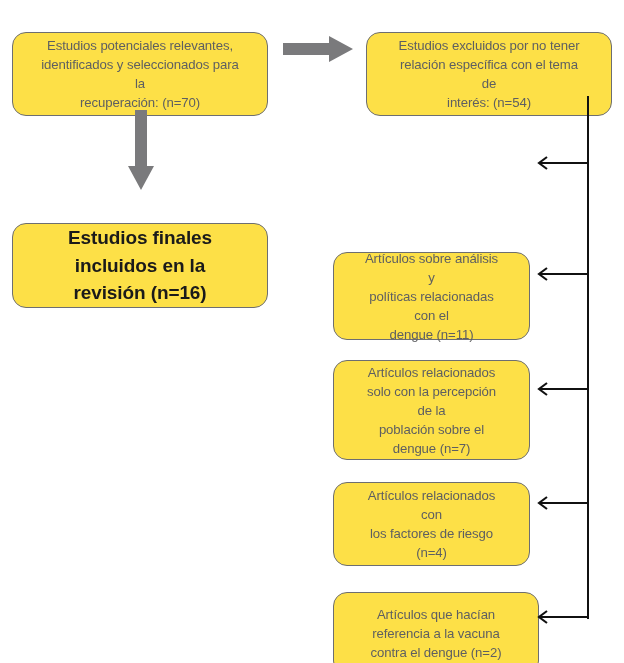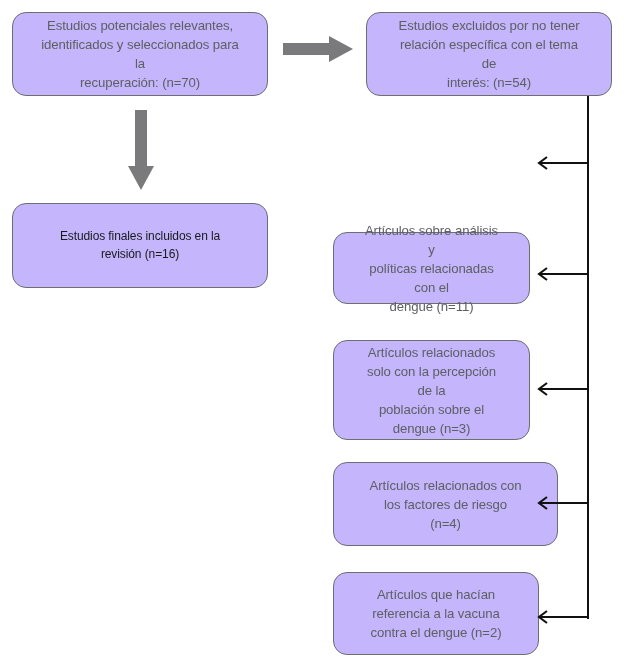--- a/index.html
+++ b/index.html
@@ -10,50 +10,51 @@
     position:relative;
     overflow:hidden;
   }
   #canvas{position:absolute;inset:0;width:624px;height:663px;}
 
   .box{
     position:absolute;
     box-sizing:border-box;
     border:1.4px solid #6d6e71;
     border-radius:14px;
-    background:#c4b5fd;
+    background:#fde047;
     display:flex;
     align-items:center;
     justify-content:center;
     text-align:center;
     color:#5e5f61;
     font-size:13.2px;
     line-height:1.44;
     padding:4px 26px;
     letter-spacing:-0.1px;
+    margin-top:20px;
   }
   .box.bold{
     color:#1a1a1a;
-    font-weight:normal;
-    font-size:12px;
+    font-weight:bold;
+    font-size:19px;
   }
   .box .txt{display:block;width:100%;white-space:pre-line;}
 
   
   #box-potential  { left:12px;  top:12px;  width:256px; height:84px; }
   #box-final      { left:12px;  top:203px; width:256px; height:85px; }
 
   
   #box-excluded   { left:366px; top:12px;  width:246px; height:84px;text-align:center; }
 
   
   #box-r1 { left:333px; top:122px; width:197px; height:83px; }
-  #box-r2 { left:333px; top:232px; width:197px; height:72px; }
+  #box-r2 { left:333px; top:232px; width:197px; height:88px; }
   #box-r3 { left:333px; top:340px; width:197px; height:100px;}
-  #box-r4 { left:333px; top:462px; width:225px; height:84px; }
+  #box-r4 { left:333px; top:462px; width:197px; height:84px; }
   #box-r5 { left:333px; top:572px; width:206px; height:83px;justify-content:center; }
 
   
   .grey-arrow{position:absolute;}
   #arrow-h-grey{ left:283px; top:36px; width:70px; height:26px; }
   #arrow-v-grey{ left:128px; top:110px; width:26px; height:80px; }
 
   
   .line{position:absolute;background:#111111;}
   #spine-v{ left:587px; top:96px; width:2.2px; height:523px; }
@@ -98,21 +99,21 @@
   <div class="box" id="box-r2">
     <span class="txt">Artículos sobre análisis y
 políticas relacionadas con el
 dengue (n=11)</span>
   </div>
 
   <div class="box" id="box-r3">
     <span class="txt">Artículos relacionados
 solo con la percepción de la
 población sobre el
-dengue (n=3)</span>
+dengue (n=7)</span>
   </div>
 
   <div class="box" id="box-r4">
     <span class="txt">Artículos relacionados con
 los factores de riesgo
 (n=4)</span>
   </div>
 
   <div class="box" id="box-r5">
     <span class="txt">Artículos que hacían

